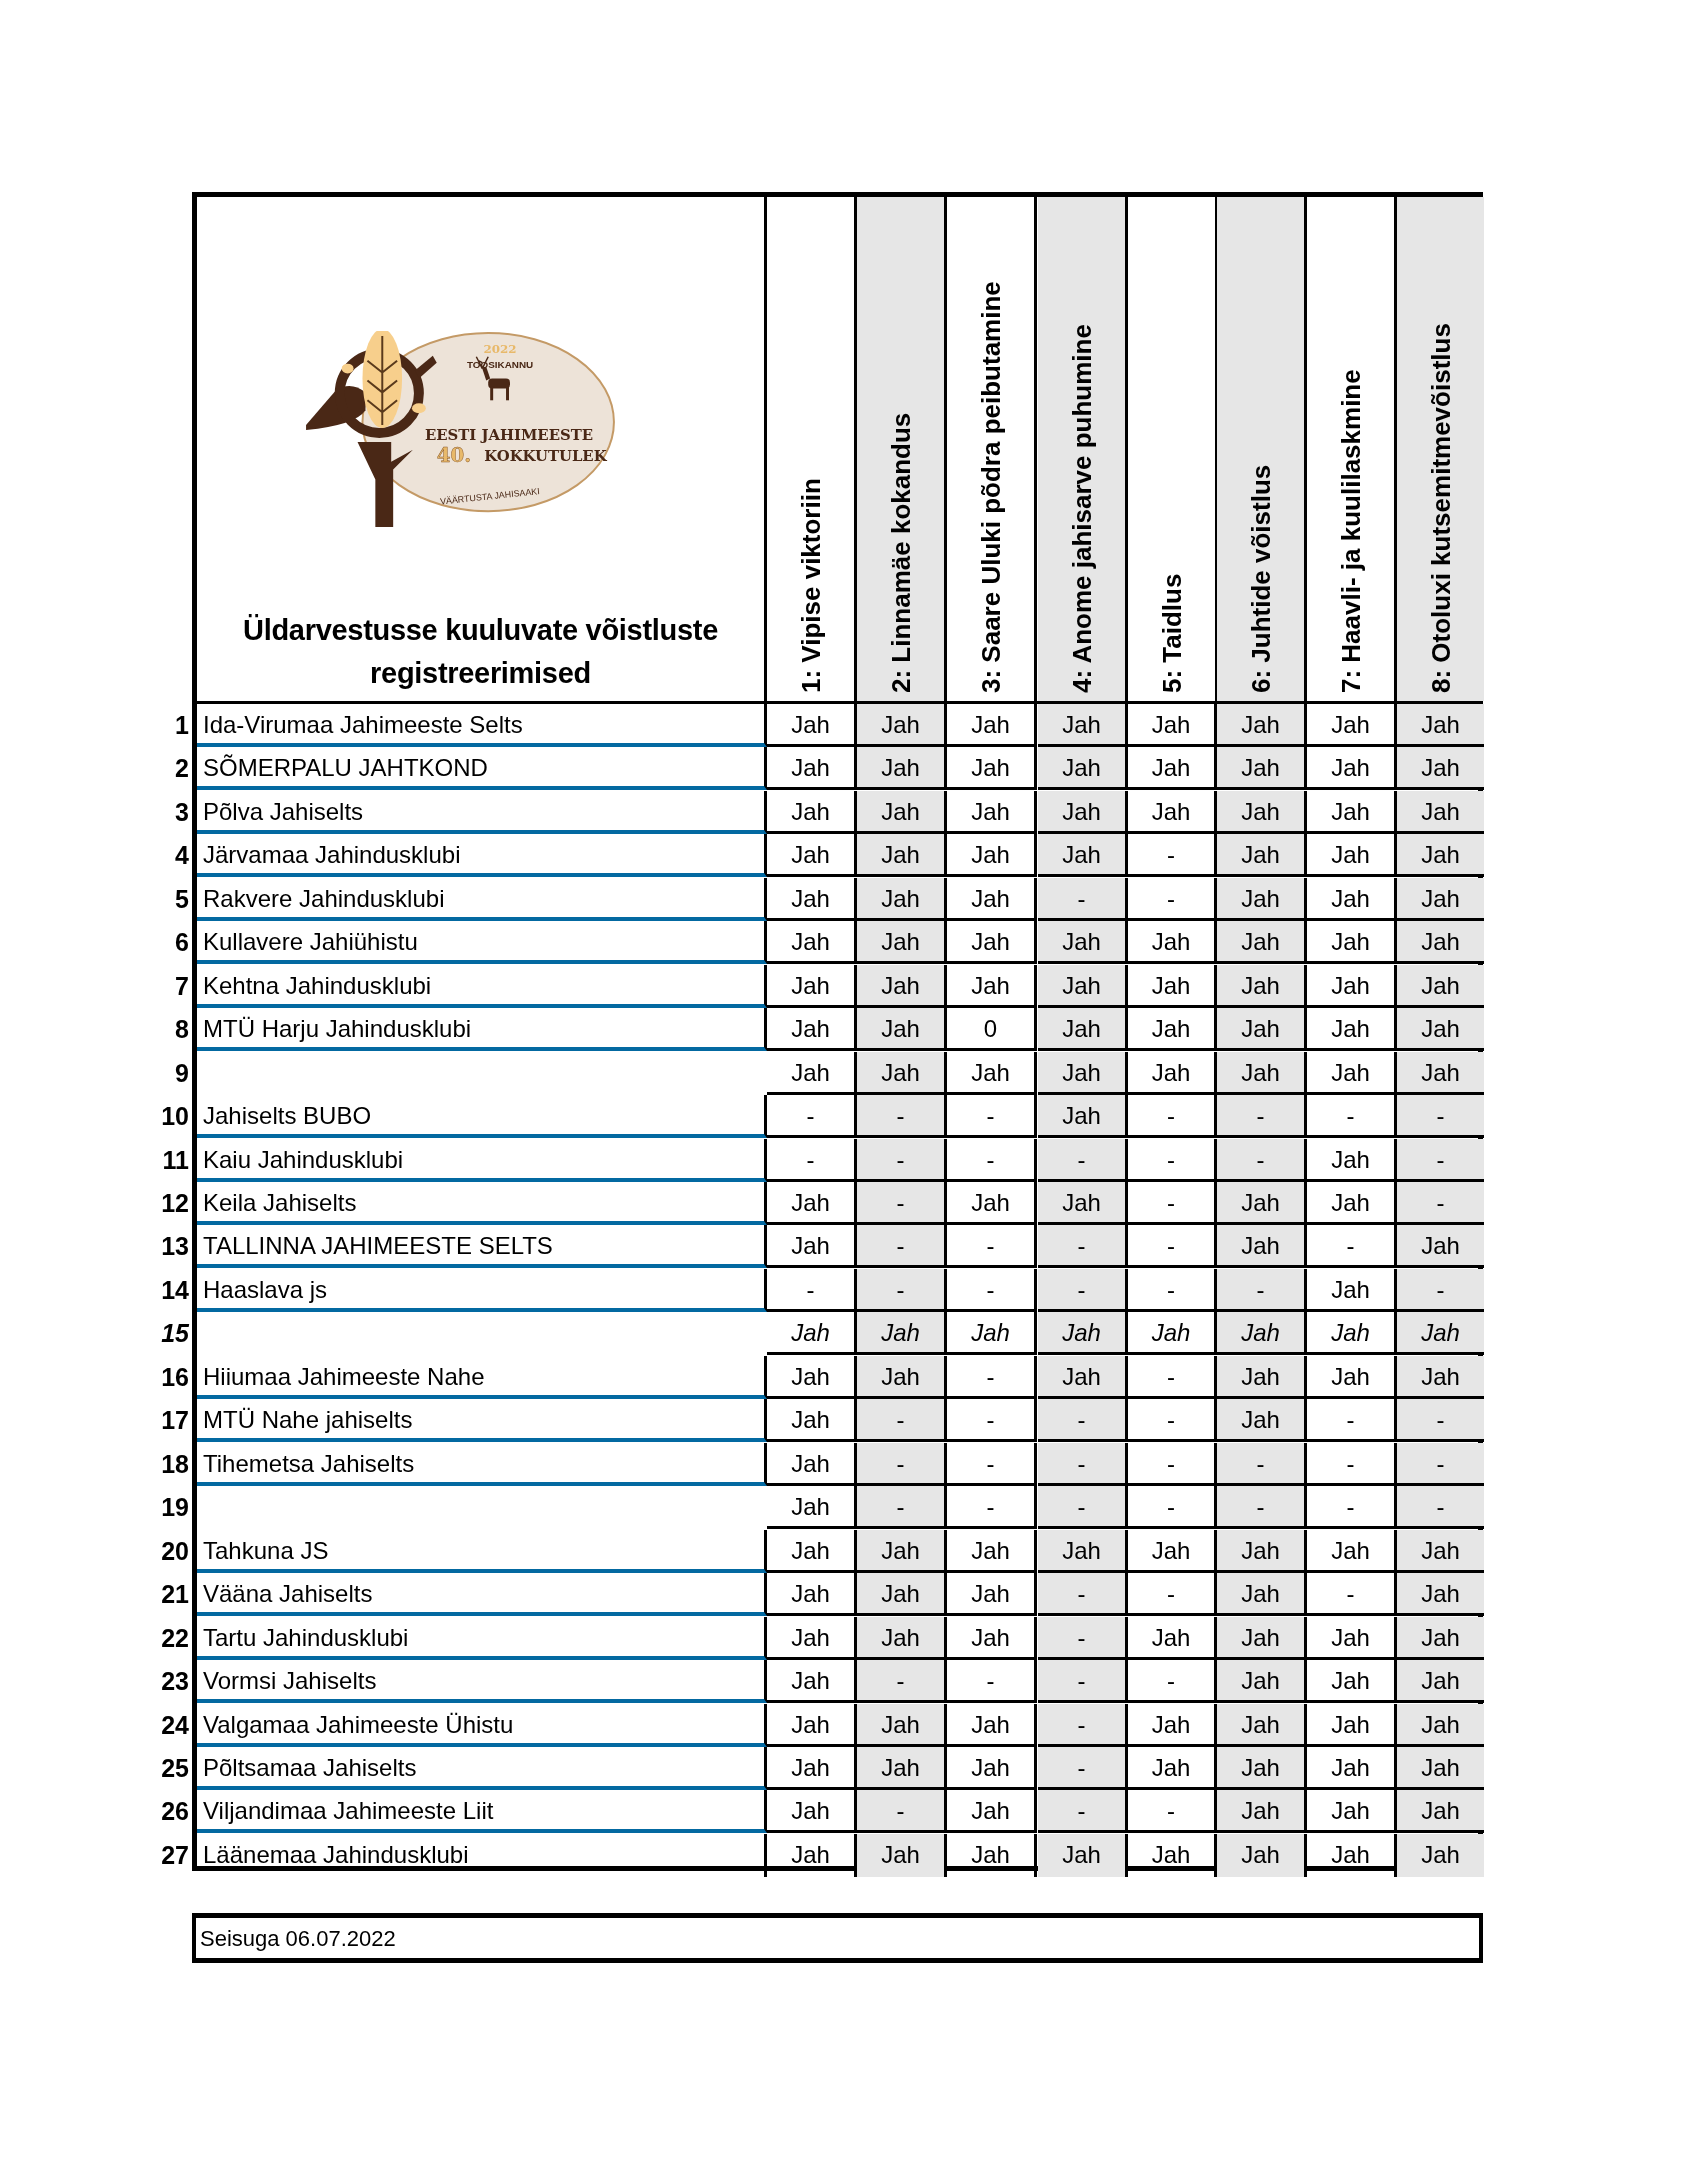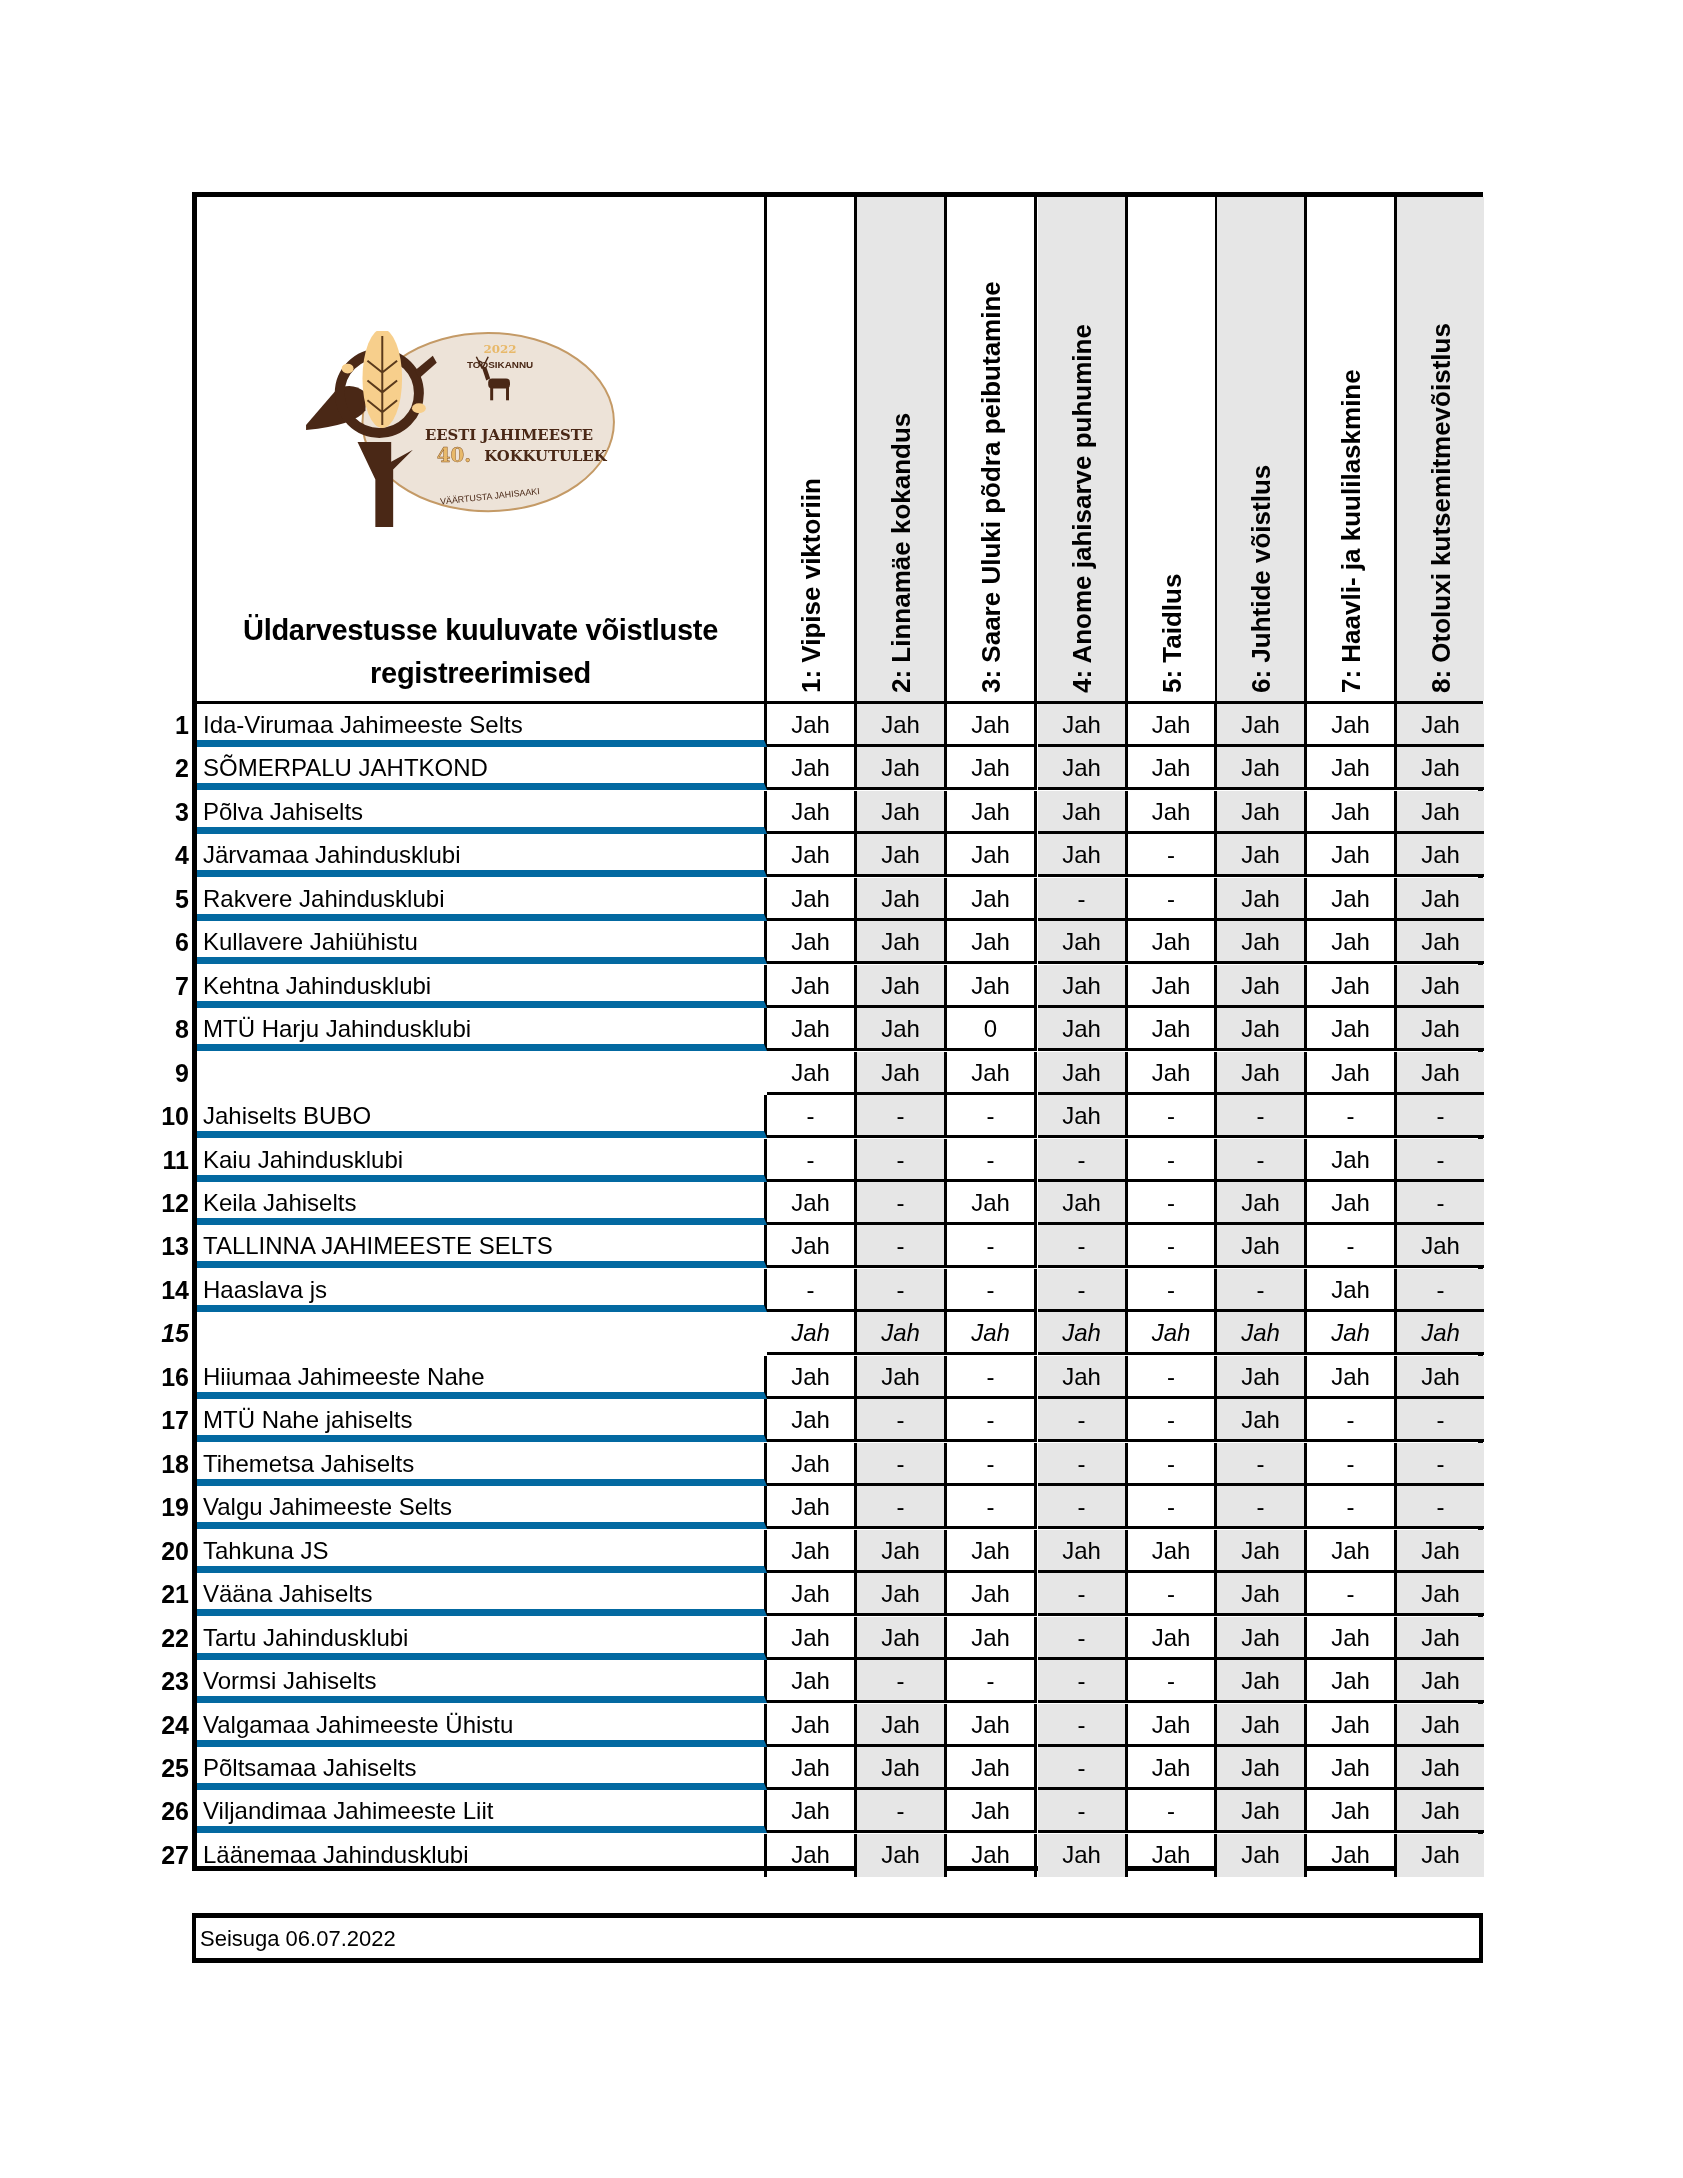--- a/index.html
+++ b/index.html
@@ -21,21 +21,21 @@
   .hcol.gray, .dcell.gray { background: #e6e6e6; }
   .hcol .vtext { position: absolute; left: 50%; bottom: 8px; transform-origin: left bottom;
                  transform: rotate(-90deg) translateY(50%); white-space: nowrap;
                  font-weight: bold; font-size: 26px; line-height: 30px; }
 
   
   .row { position: absolute; left: 0; right: 0; height: 43px; }
   .row .rnum { position: absolute; left: -65px; width: 57px; top: 0; height: 100%; text-align: right;
                font-weight: bold; font-size: 25px; line-height: 43px; }
   .row .name { position: absolute; left: 0; top: 0; width: 567px; height: 100%; box-sizing: border-box;
-               border-right: 3px solid #000; border-bottom: 7px solid #0369a1; padding-left: 6px;
+               border-right: 3px solid #000; border-bottom: 4px solid #0369a1; padding-left: 6px;
                font-size: 24px; line-height: 42px; white-space: nowrap; overflow: hidden; width: 570px; }
   .dcell { position: absolute; top: 0; height: 100%; width: 90px; box-sizing: border-box;
            border-right: 3px solid #000; border-bottom: 3px solid #000; text-align: center;
            font-size: 24px; line-height: 42px; }
   .dcell.last { border-right: none; }
   .row.lastrow .name, .row.lastrow .dcell { border-bottom: none; }
 
   .footer-box { position: absolute; left: 192px; top: 1913px; width: 1291px; height: 50px; box-sizing: border-box;
                 border-top: 5px solid #000; border-bottom: 5px solid #000; border-left: 4px solid #000; border-right: 4px solid #000; }
   .footer-box span { position: absolute; left: 4px; top: 6px; font-size: 22px; line-height: 30px; }
@@ -316,21 +316,20 @@
         <div class="dcell gray" style="left: 660px; width: 90px;">-</div>
         <div class="dcell" style="left: 750px; width: 90px;">-</div>
         <div class="dcell gray" style="left: 841px; width: 90px;">-</div>
         <div class="dcell" style="left: 931px; width: 89px;">-</div>
         <div class="dcell gray" style="left: 1020px; width: 90px;">-</div>
         <div class="dcell" style="left: 1110px; width: 90px;">-</div>
         <div class="dcell gray last" style="left: 1200px; width: 87px;">-</div>
       </div>
       <div class="row" style="top: 1289px;">
         <div class="rnum">19</div>
-        <div class="name">Valgu Jahimeeste Selts</div>
         <div class="dcell" style="left: 570px; width: 90px;">Jah</div>
         <div class="dcell gray" style="left: 660px; width: 90px;">-</div>
         <div class="dcell" style="left: 750px; width: 90px;">-</div>
         <div class="dcell gray" style="left: 841px; width: 90px;">-</div>
         <div class="dcell" style="left: 931px; width: 89px;">-</div>
         <div class="dcell gray" style="left: 1020px; width: 90px;">-</div>
         <div class="dcell" style="left: 1110px; width: 90px;">-</div>
         <div class="dcell gray last" style="left: 1200px; width: 87px;">-</div>
       </div>
       <div class="row" style="top: 1333px;">

